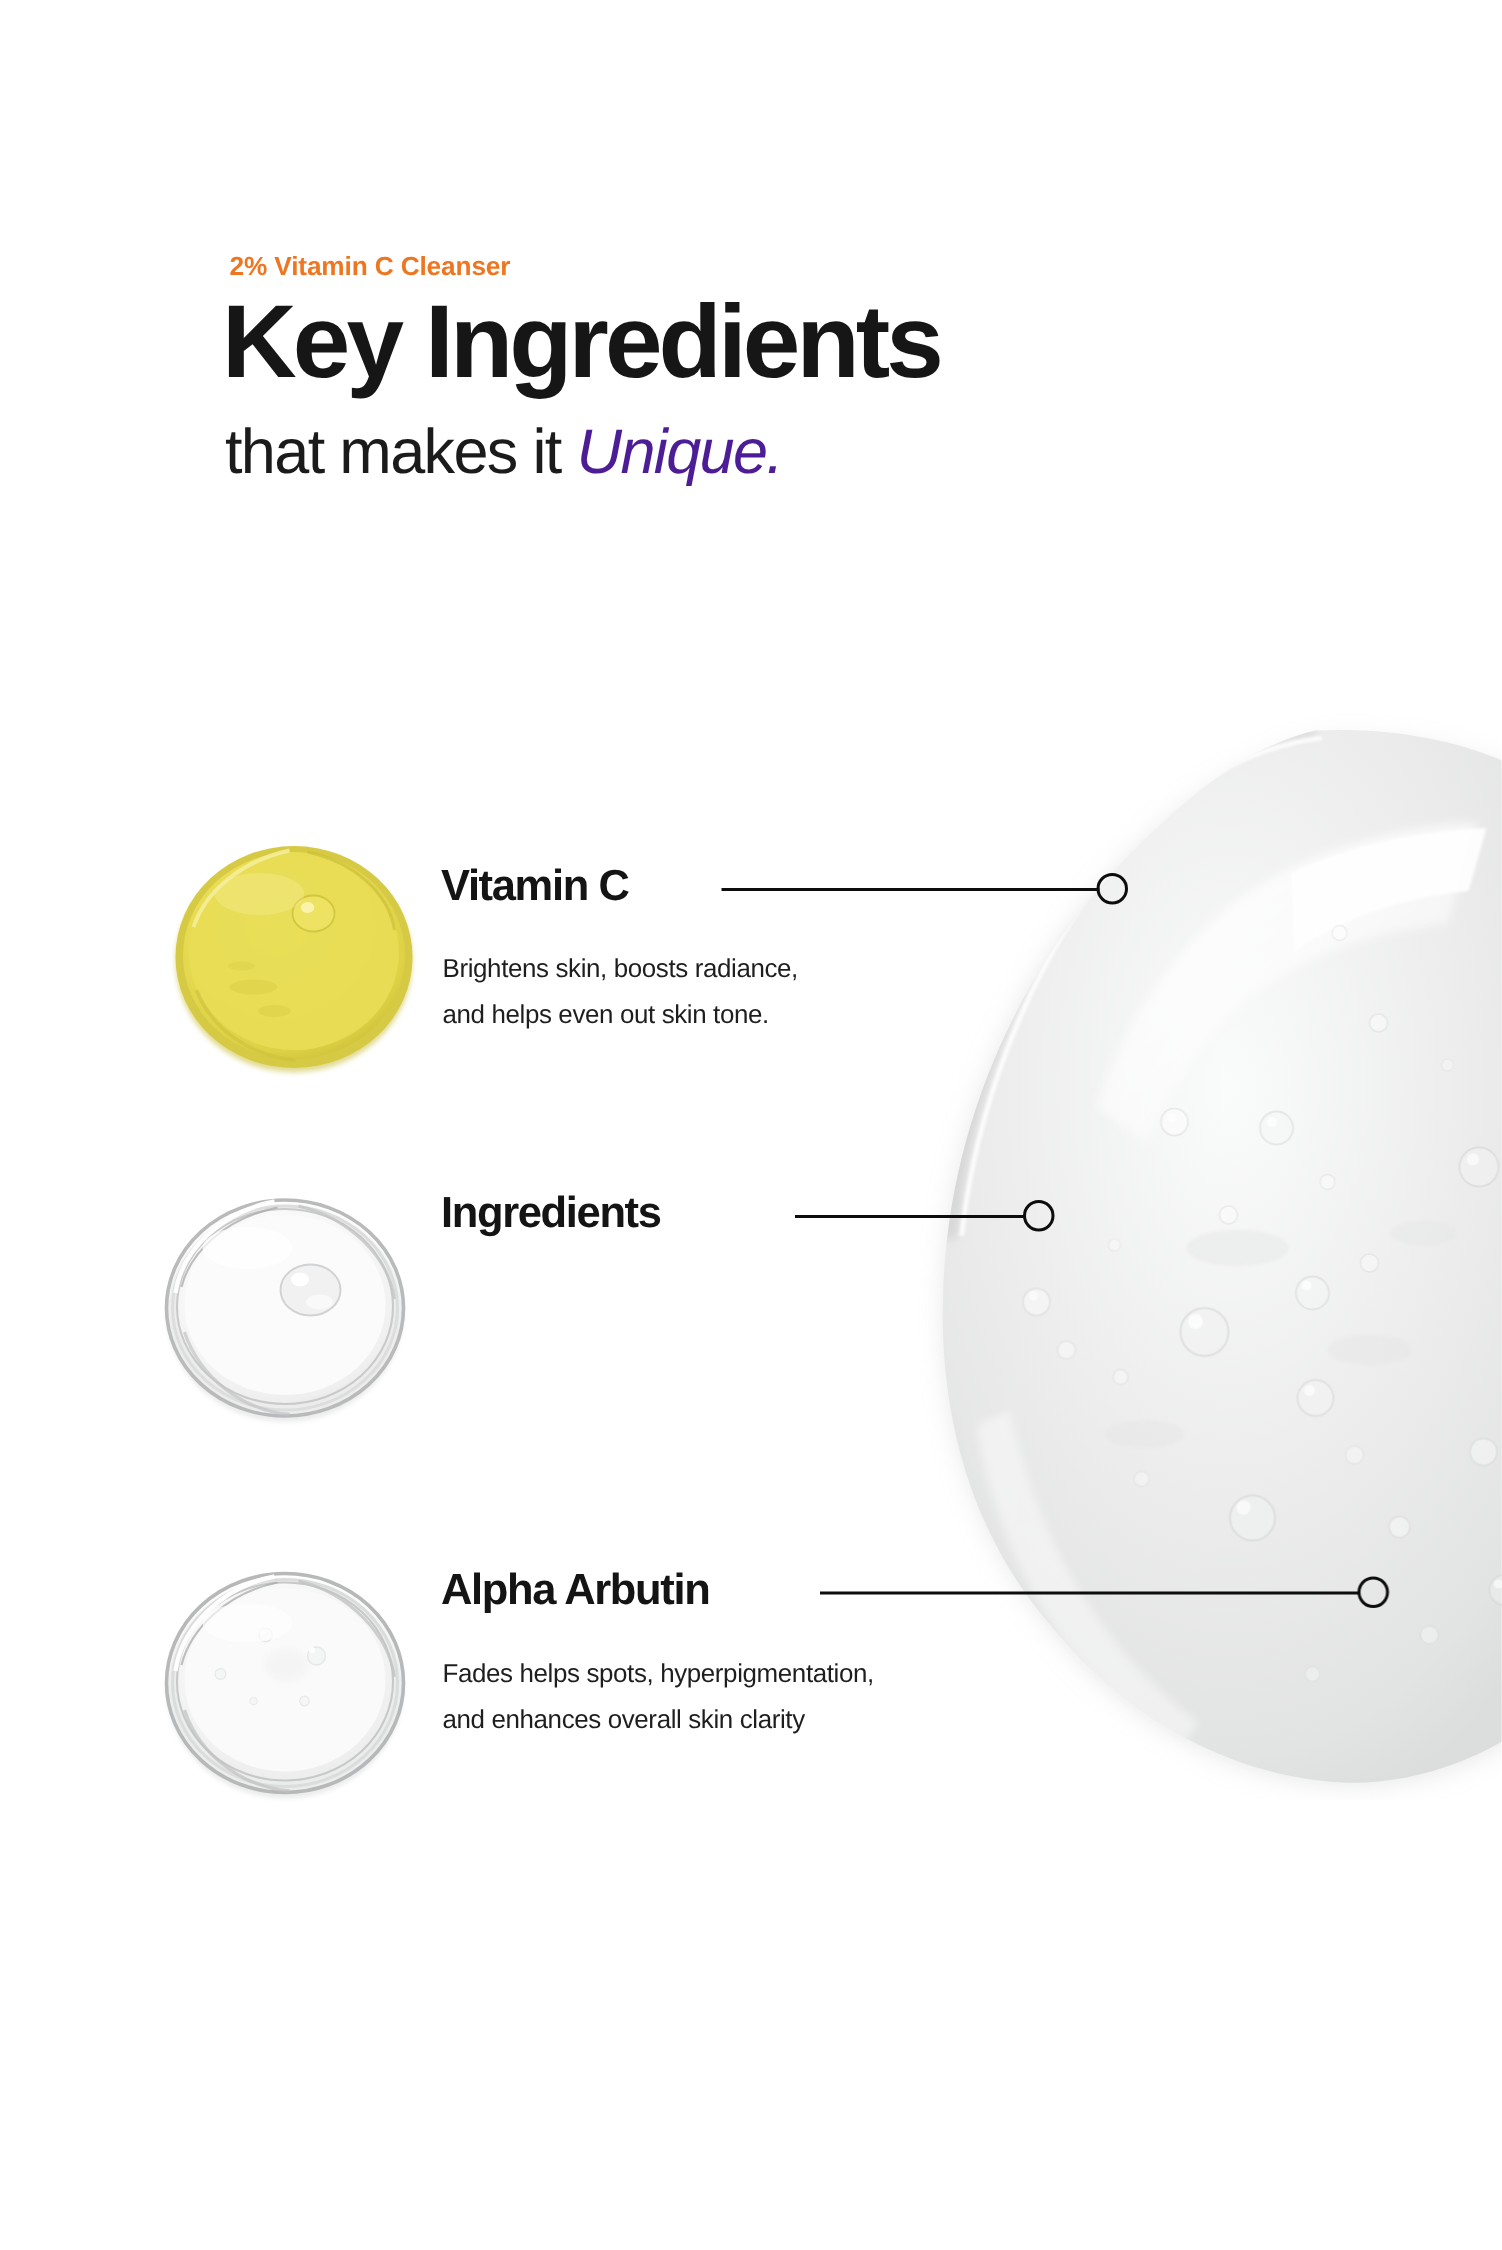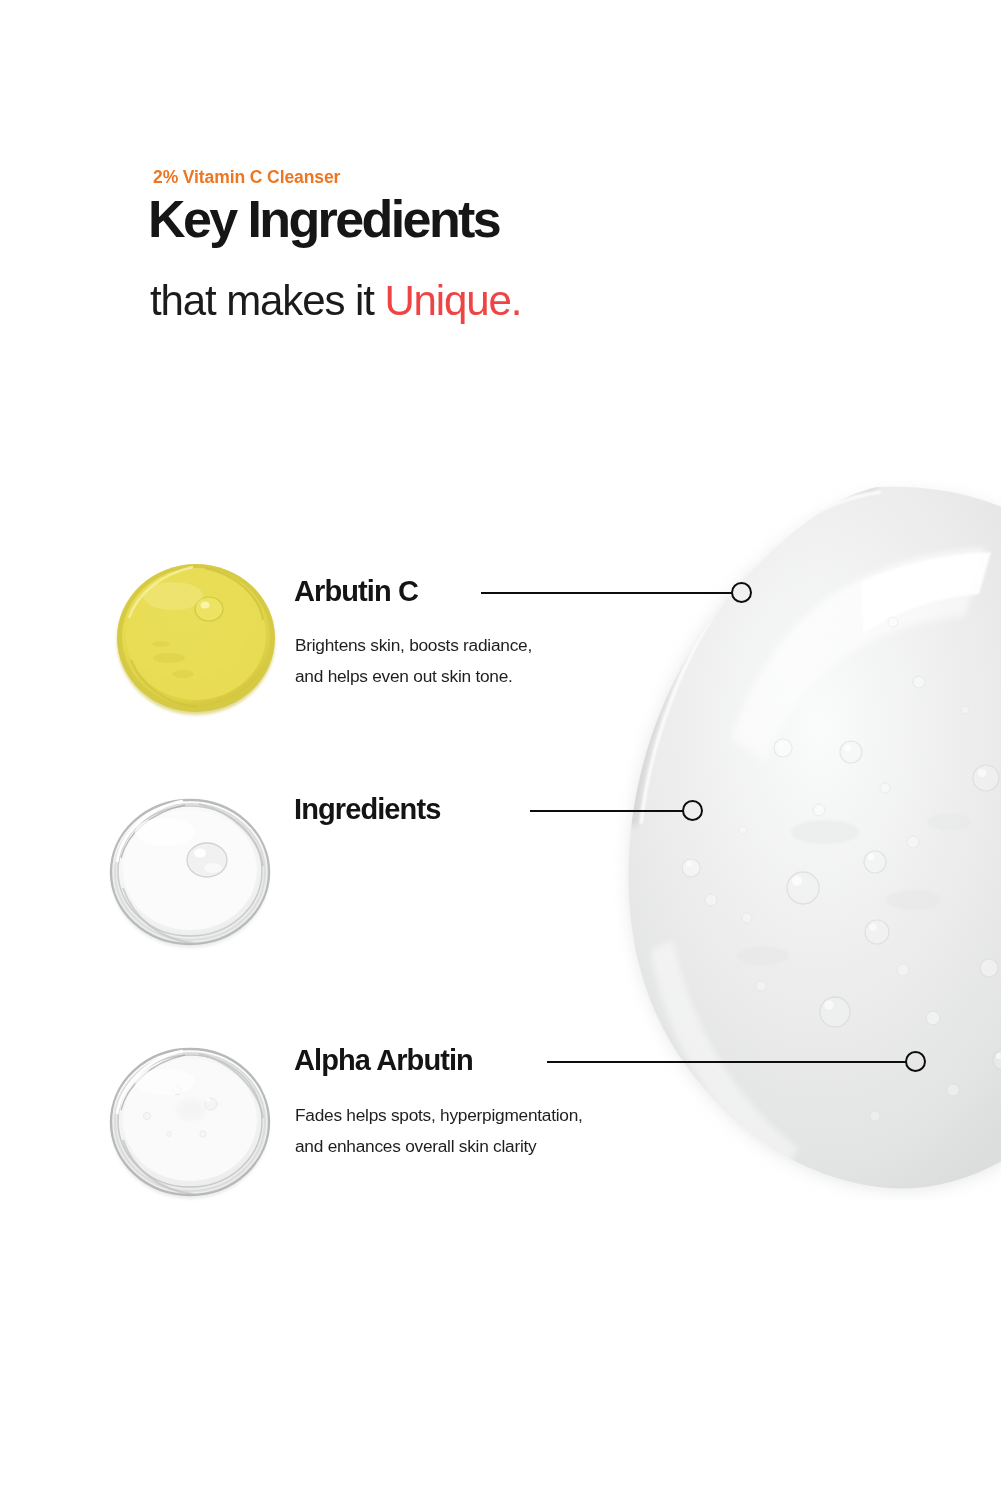--- a/index.html
+++ b/index.html
@@ -22,35 +22,35 @@
   
   .eyebrow {
     position:absolute; left:136px; top:167px;
     font-size:17.5px; font-weight:bold;
     letter-spacing:-0.1px;
     color:#ef7621;
     white-space:nowrap;
   }
   .headline {
     position:absolute; left:131px; top:193px;
-    font-size:52px; font-weight:bold;
+    font-size:69px; font-weight:bold;
     letter-spacing:-2.6px;
     color:#161616;
     line-height:1.0;
     white-space:nowrap;
   }
   .subhead {
     position:absolute; left:133px; top:280px;
     font-size:42px; font-weight:normal;
     letter-spacing:-1.1px;
     color:#1b1b1b;
     line-height:1.0;
     white-space:nowrap;
   }
-  .subhead .accent { color:#ef4444; }
+  .subhead .accent { color:#4c1d95;font-style:italic; }
 
   
   .blob-wrap {
     position:absolute; left:596px; top:470px;
     width:420px; height:730px;
     pointer-events:none;
   }
   .blob-svg { display:block; width:100%; height:100%; }
 
   
@@ -354,21 +354,21 @@
         <circle cx="40" cy="78" r="3.6" fill="#f3f4f4" stroke="#dcdddd" stroke-width="0.8"></circle>
         <circle cx="96" cy="96" r="3.2" fill="#f3f4f4" stroke="#dddede" stroke-width="0.8"></circle>
         <circle cx="62" cy="96" r="2.4" fill="#f4f5f5" stroke="#dedfdf" stroke-width="0.7"></circle>
         <circle cx="104" cy="66" r="6" fill="#f2f3f3" stroke="#dbdcdc" stroke-width="0.9"></circle>
         <circle cx="101" cy="62" r="2" fill="#ffffff"></circle>
       </g>
       <ellipse cx="58" cy="44" rx="30" ry="13" fill="#ffffff" opacity="0.65"></ellipse>
     </svg>
   </div>
 
-  <div class="ing-title" id="title-vitc">Arbutin C</div>
+  <div class="ing-title" id="title-vitc">Vitamin C</div>
   <div class="ing-desc" id="desc-vitc">
     <div>Brightens skin, boosts radiance,</div>
     <div>and helps even out skin tone.</div>
   </div>
 
   <div class="ing-title" id="title-niac">Ingredients</div>
 
   <div class="ing-title" id="title-arb">Alpha Arbutin</div>
   <div class="ing-desc" id="desc-arb">
     <div>Fades helps spots, hyperpigmentation,</div>

